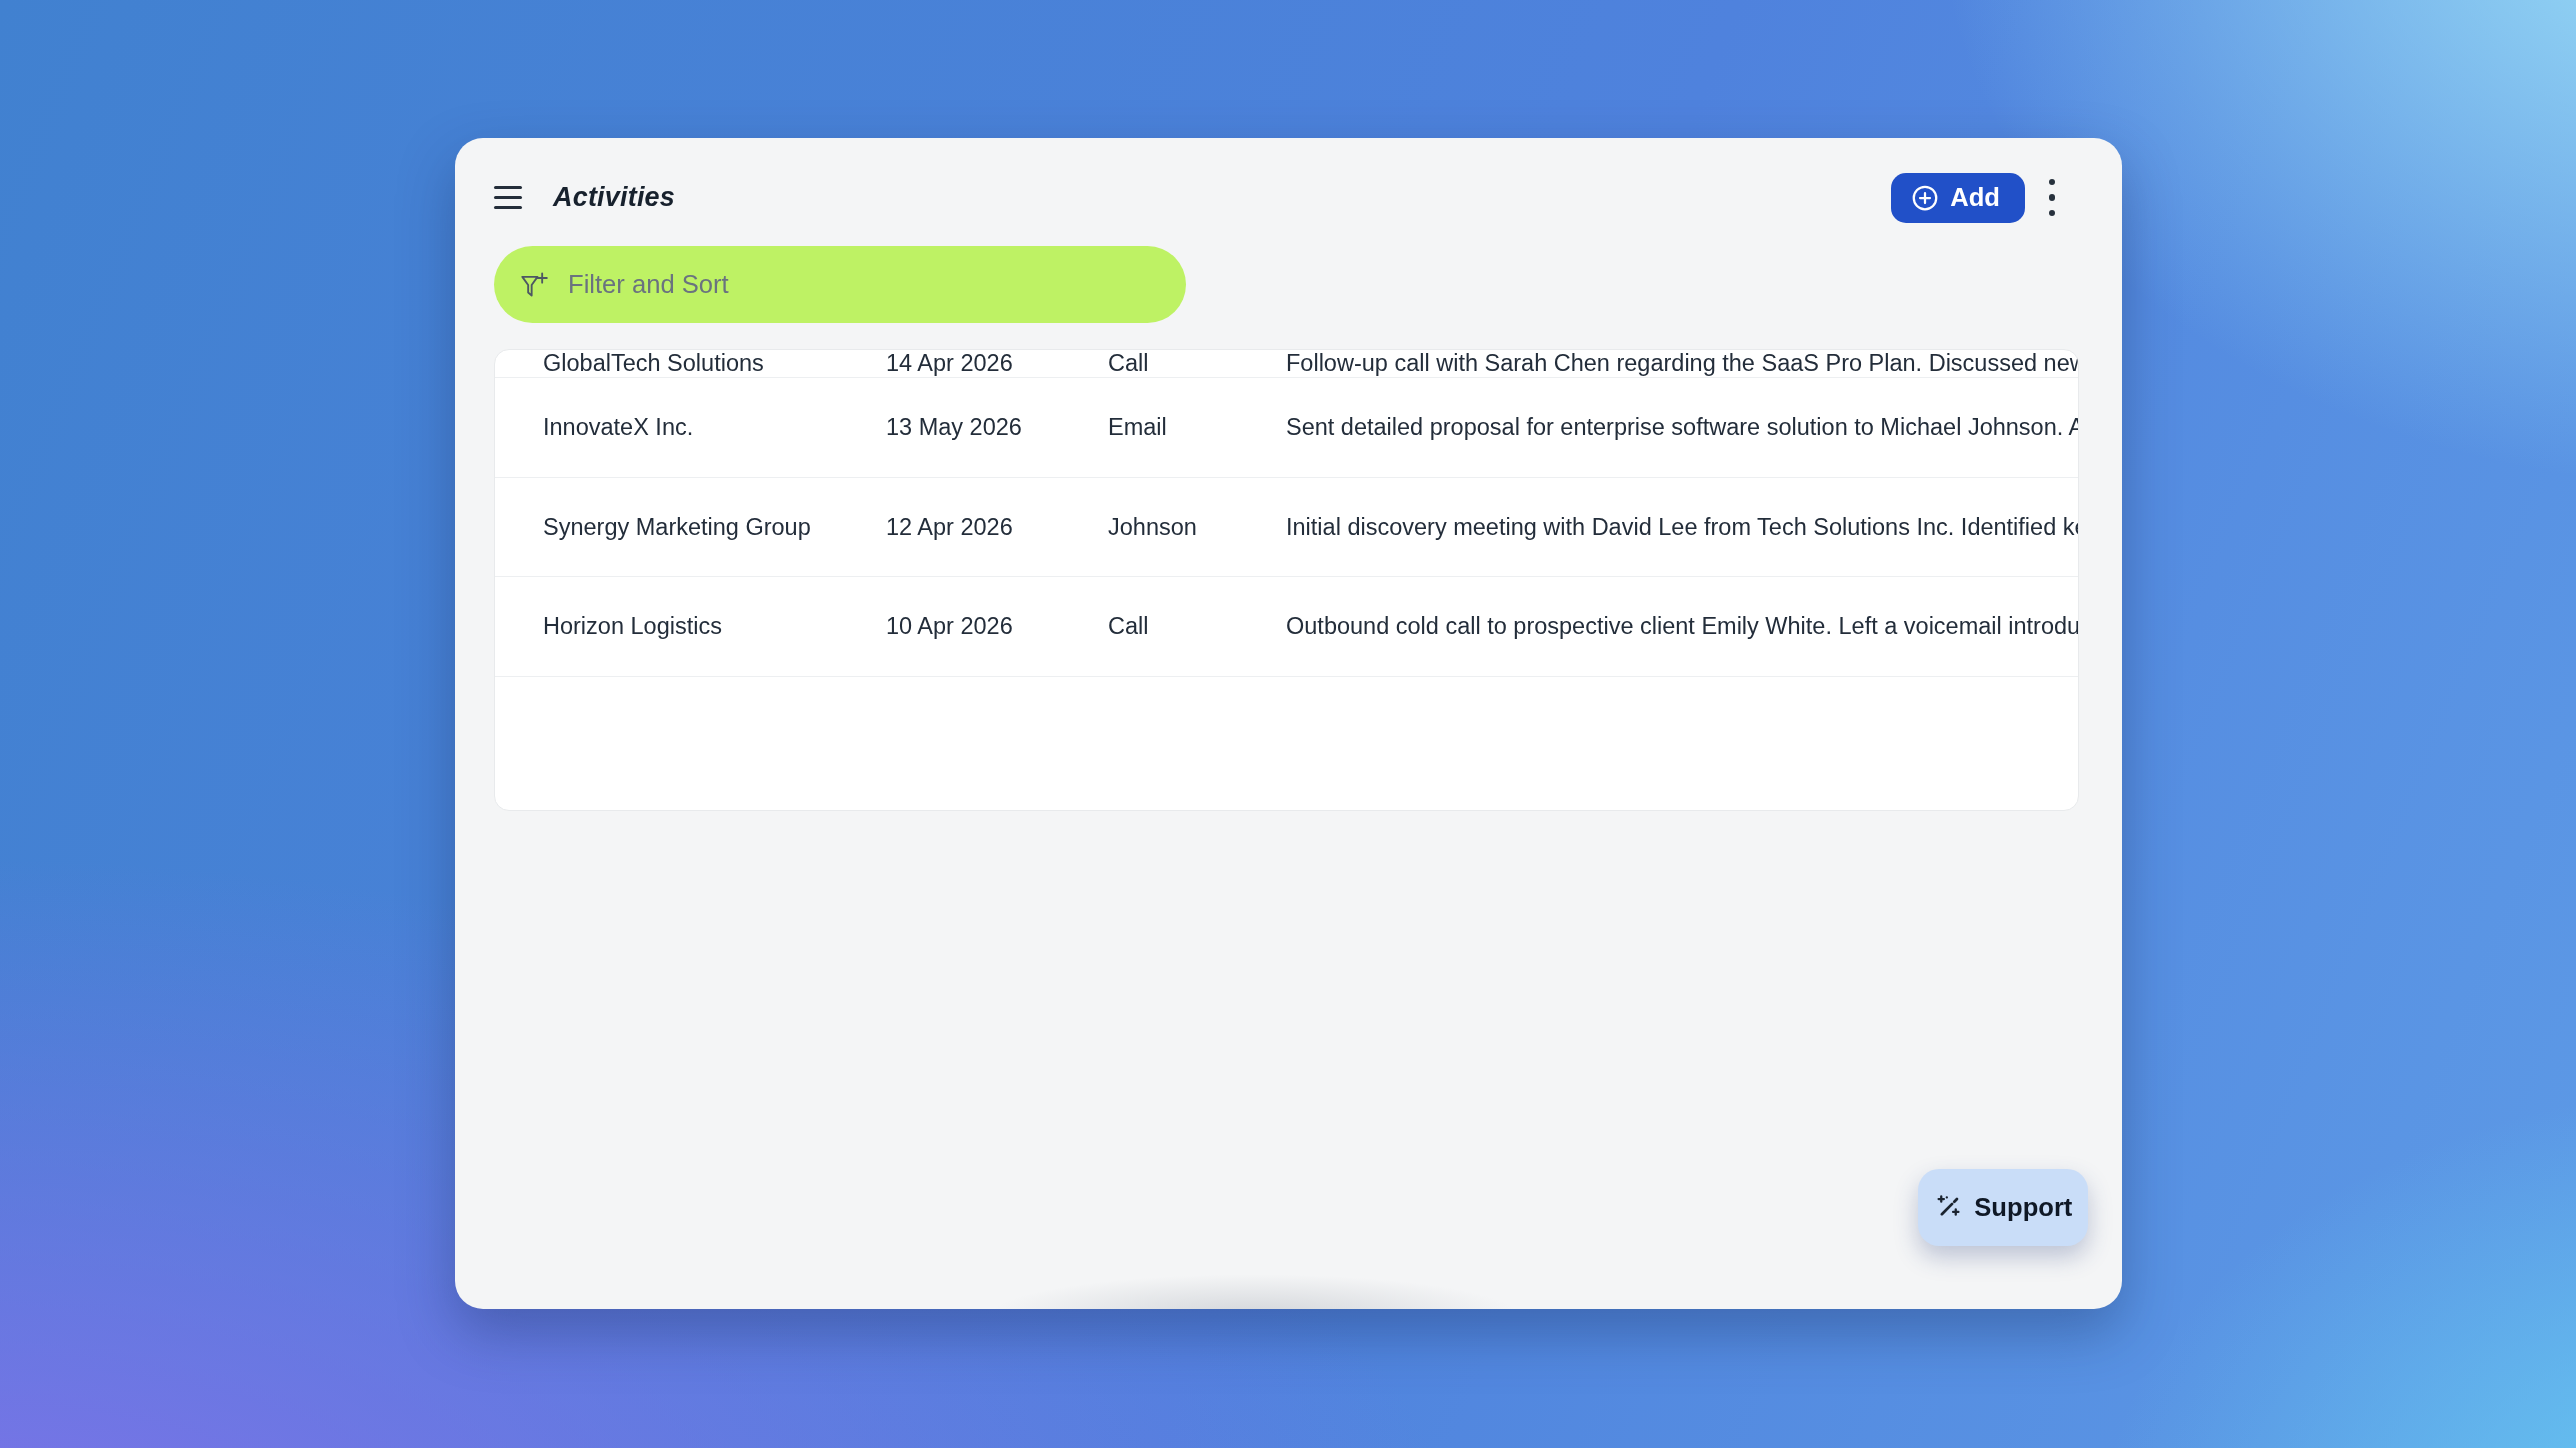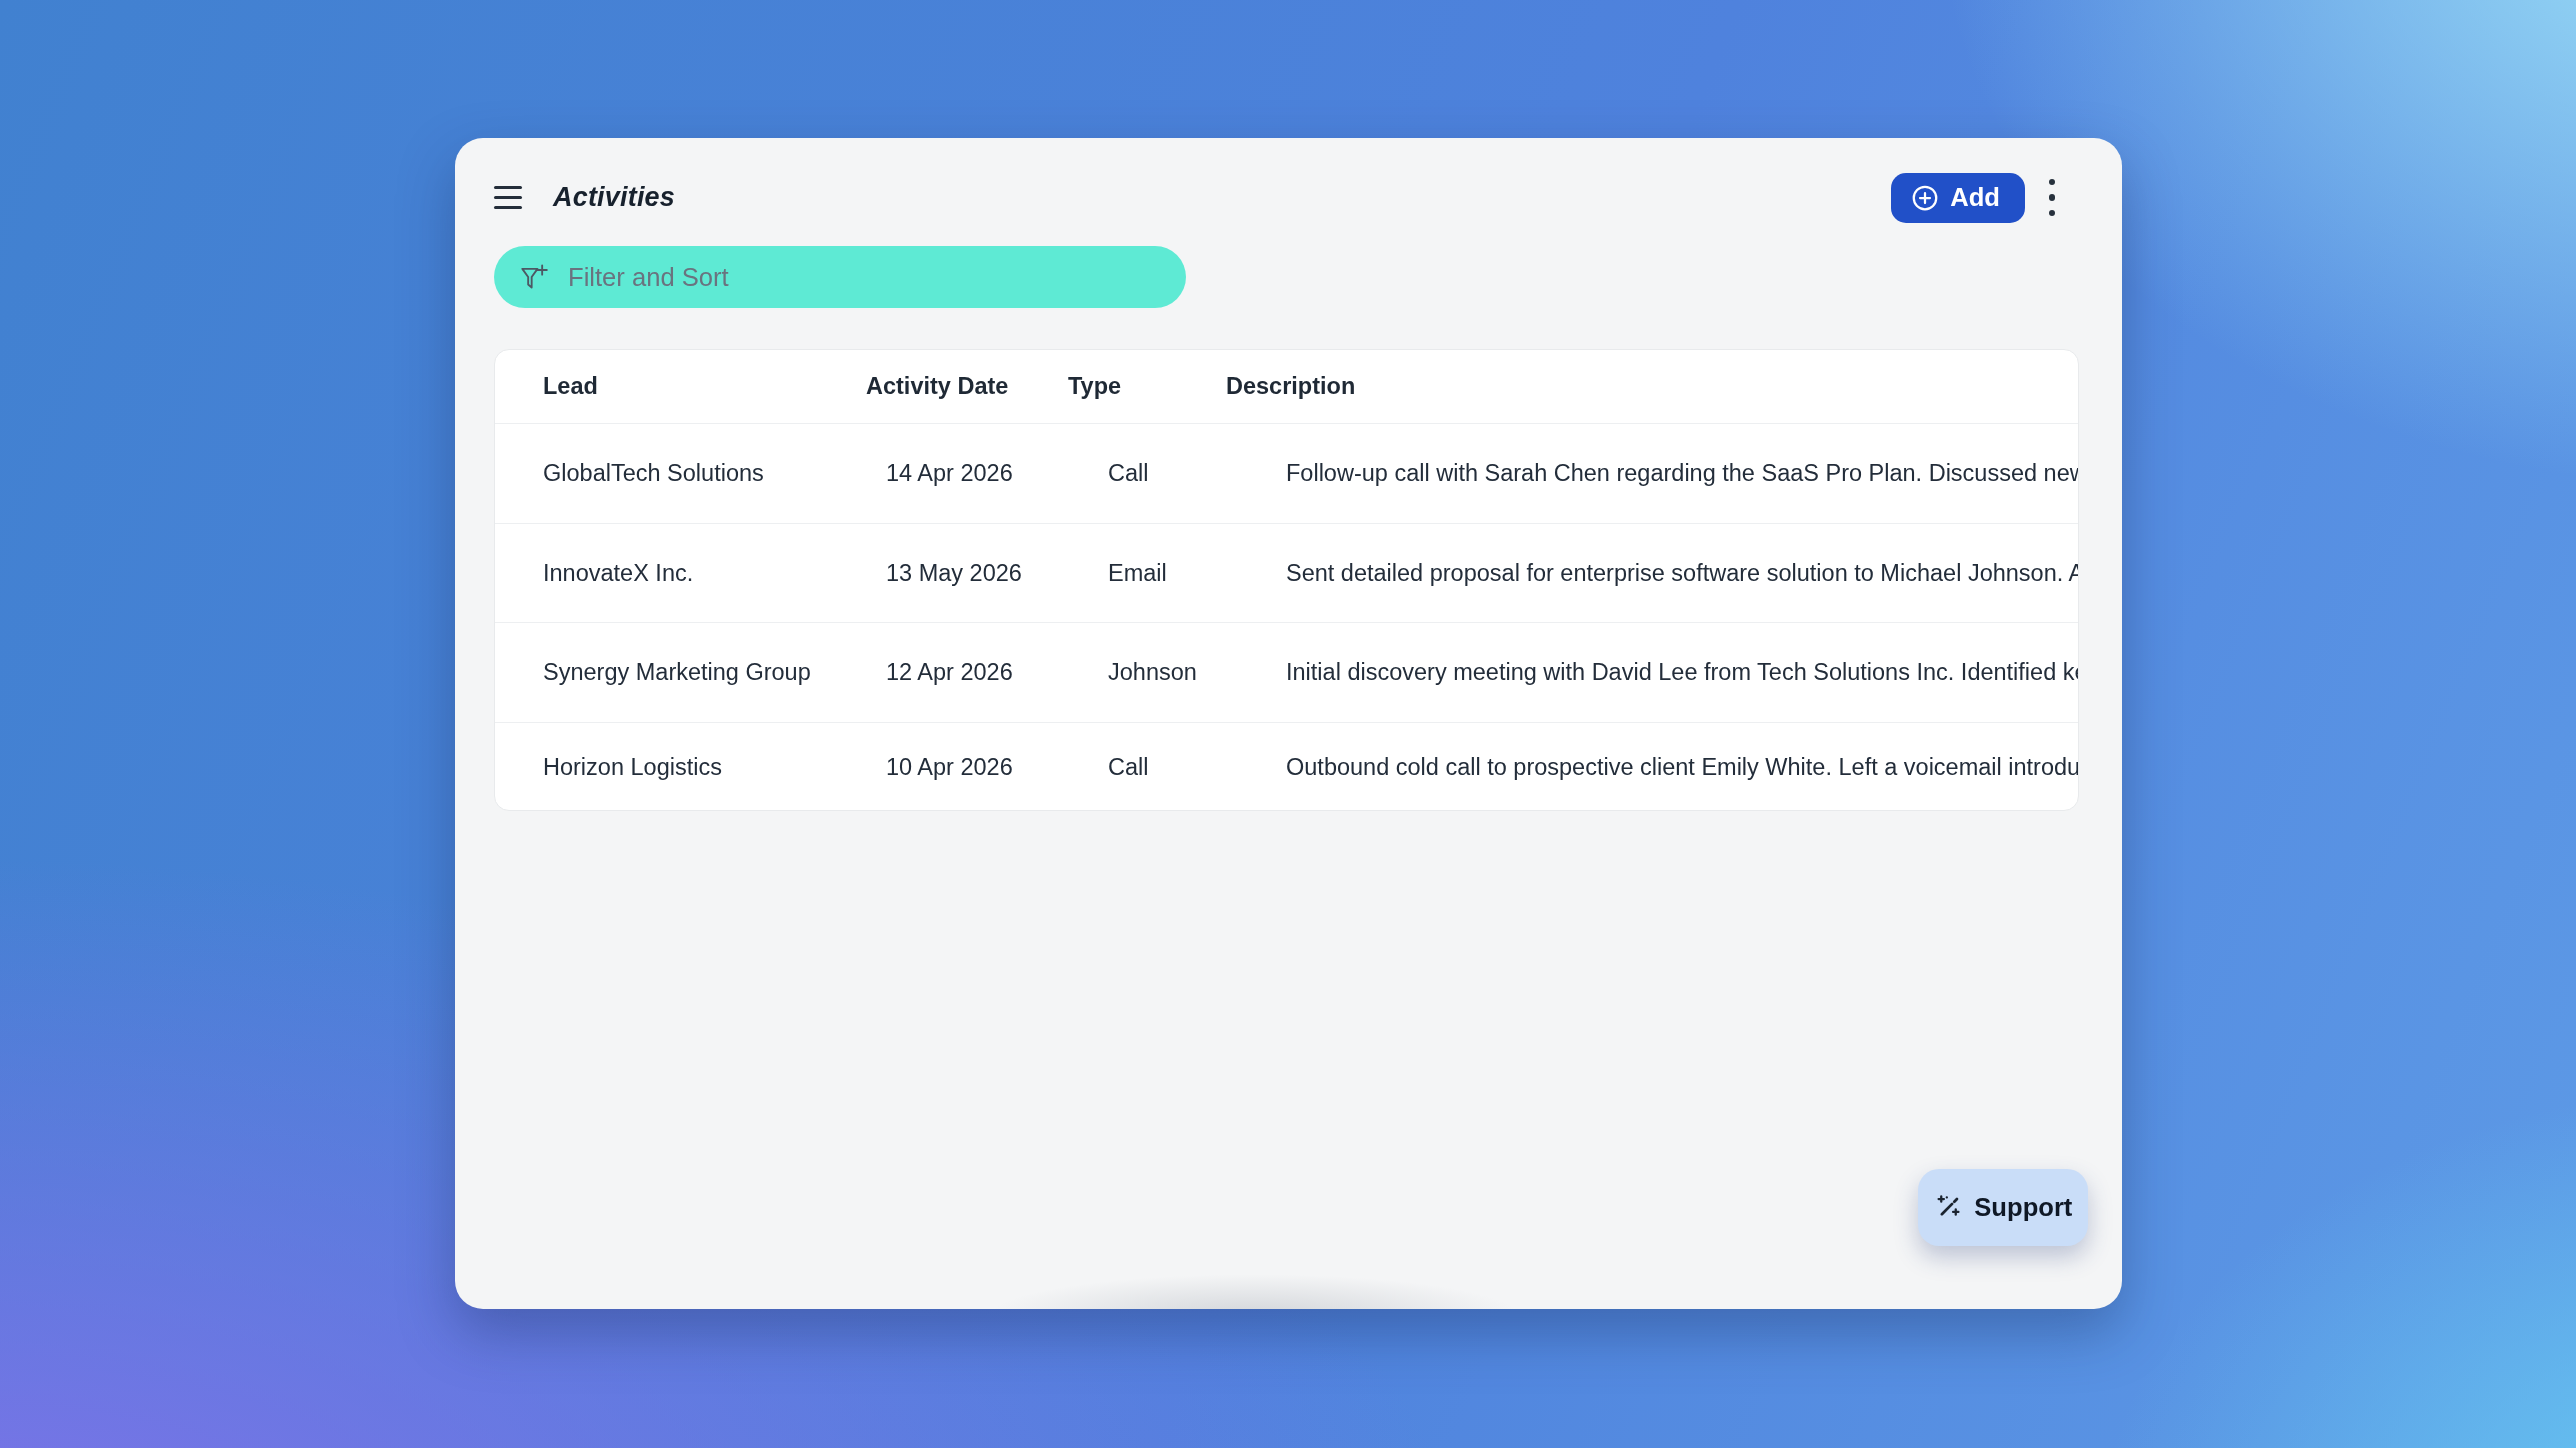--- a/index.html
+++ b/index.html
@@ -38,22 +38,22 @@
     display: flex; align-items: center; gap: 10.4px;
     font-size: 25.6px; font-weight: 700; font-family: inherit; cursor: pointer;
   }
   .kebab {
     width: 54px; height: 54px; background: none; border: none; cursor: pointer;
     display: flex; align-items: center; justify-content: center;
   }
   .kebab-dots { display: flex; flex-direction: column; gap: 9px; }
   .kebab-dots i { width: 6.2px; height: 6.2px; border-radius: 50%; background: #27313d; }
   .filter-bar {
-    position: absolute; left: 39px; top: 108px; width: 692px; height: 62px;
-    border-radius: 39px; background: #5eead4;
+    position: absolute; left: 39px; top: 108px; width: 692px; height: 77px;
+    border-radius: 39px; background: #bef264;
     display: flex; align-items: center; padding: 0 21px 0 26px; cursor: text;
   }
   .filter-bar input {
     flex: 1; margin-left: 18px; border: none; background: transparent; outline: none;
     font-size: 25.6px; font-family: inherit; color: #333c46;
   }
   .filter-bar input::placeholder { color: #6a737f; opacity: 1; }
   .table {
     position: absolute; left: 39px; top: 211px; width: 1585px; height: 462px;
     background: #ffffff; border: 0.7px solid #e8eaec; border-radius: 15px; overflow: hidden;
@@ -118,26 +118,20 @@
 
   <div class="filter-bar">
     <svg width="28" height="30" viewBox="0 0 24 24" fill="none" stroke="#4d5863" stroke-width="1.6" stroke-linejoin="round" stroke-linecap="round">
       <path d="M2 5h13l-5 7v9l-3-2.6v-6.4L2 5z"></path>
       <path d="M19 2v8M15 6h8"></path>
     </svg>
     <input type="text" value="" placeholder="Filter and Sort" style="">
   </div>
 
   <div class="table">
-    <div class="trow thead">
-      <div class="c-lead">Lead</div>
-      <div class="c-date">Activity Date</div>
-      <div class="c-type">Type</div>
-      <div class="c-desc">Description</div>
-    </div>
     <div class="trow">
       <div class="c-lead">GlobalTech Solutions</div>
       <div class="c-date">14 Apr 2026</div>
       <div class="c-type">Call</div>
       <div class="c-desc">Follow-up call with Sarah Chen regarding the SaaS Pro Plan. Discussed new features an</div>
     </div>
     <div class="trow">
       <div class="c-lead">InnovateX Inc.</div>
       <div class="c-date">13 May 2026</div>
       <div class="c-type">Email</div>

